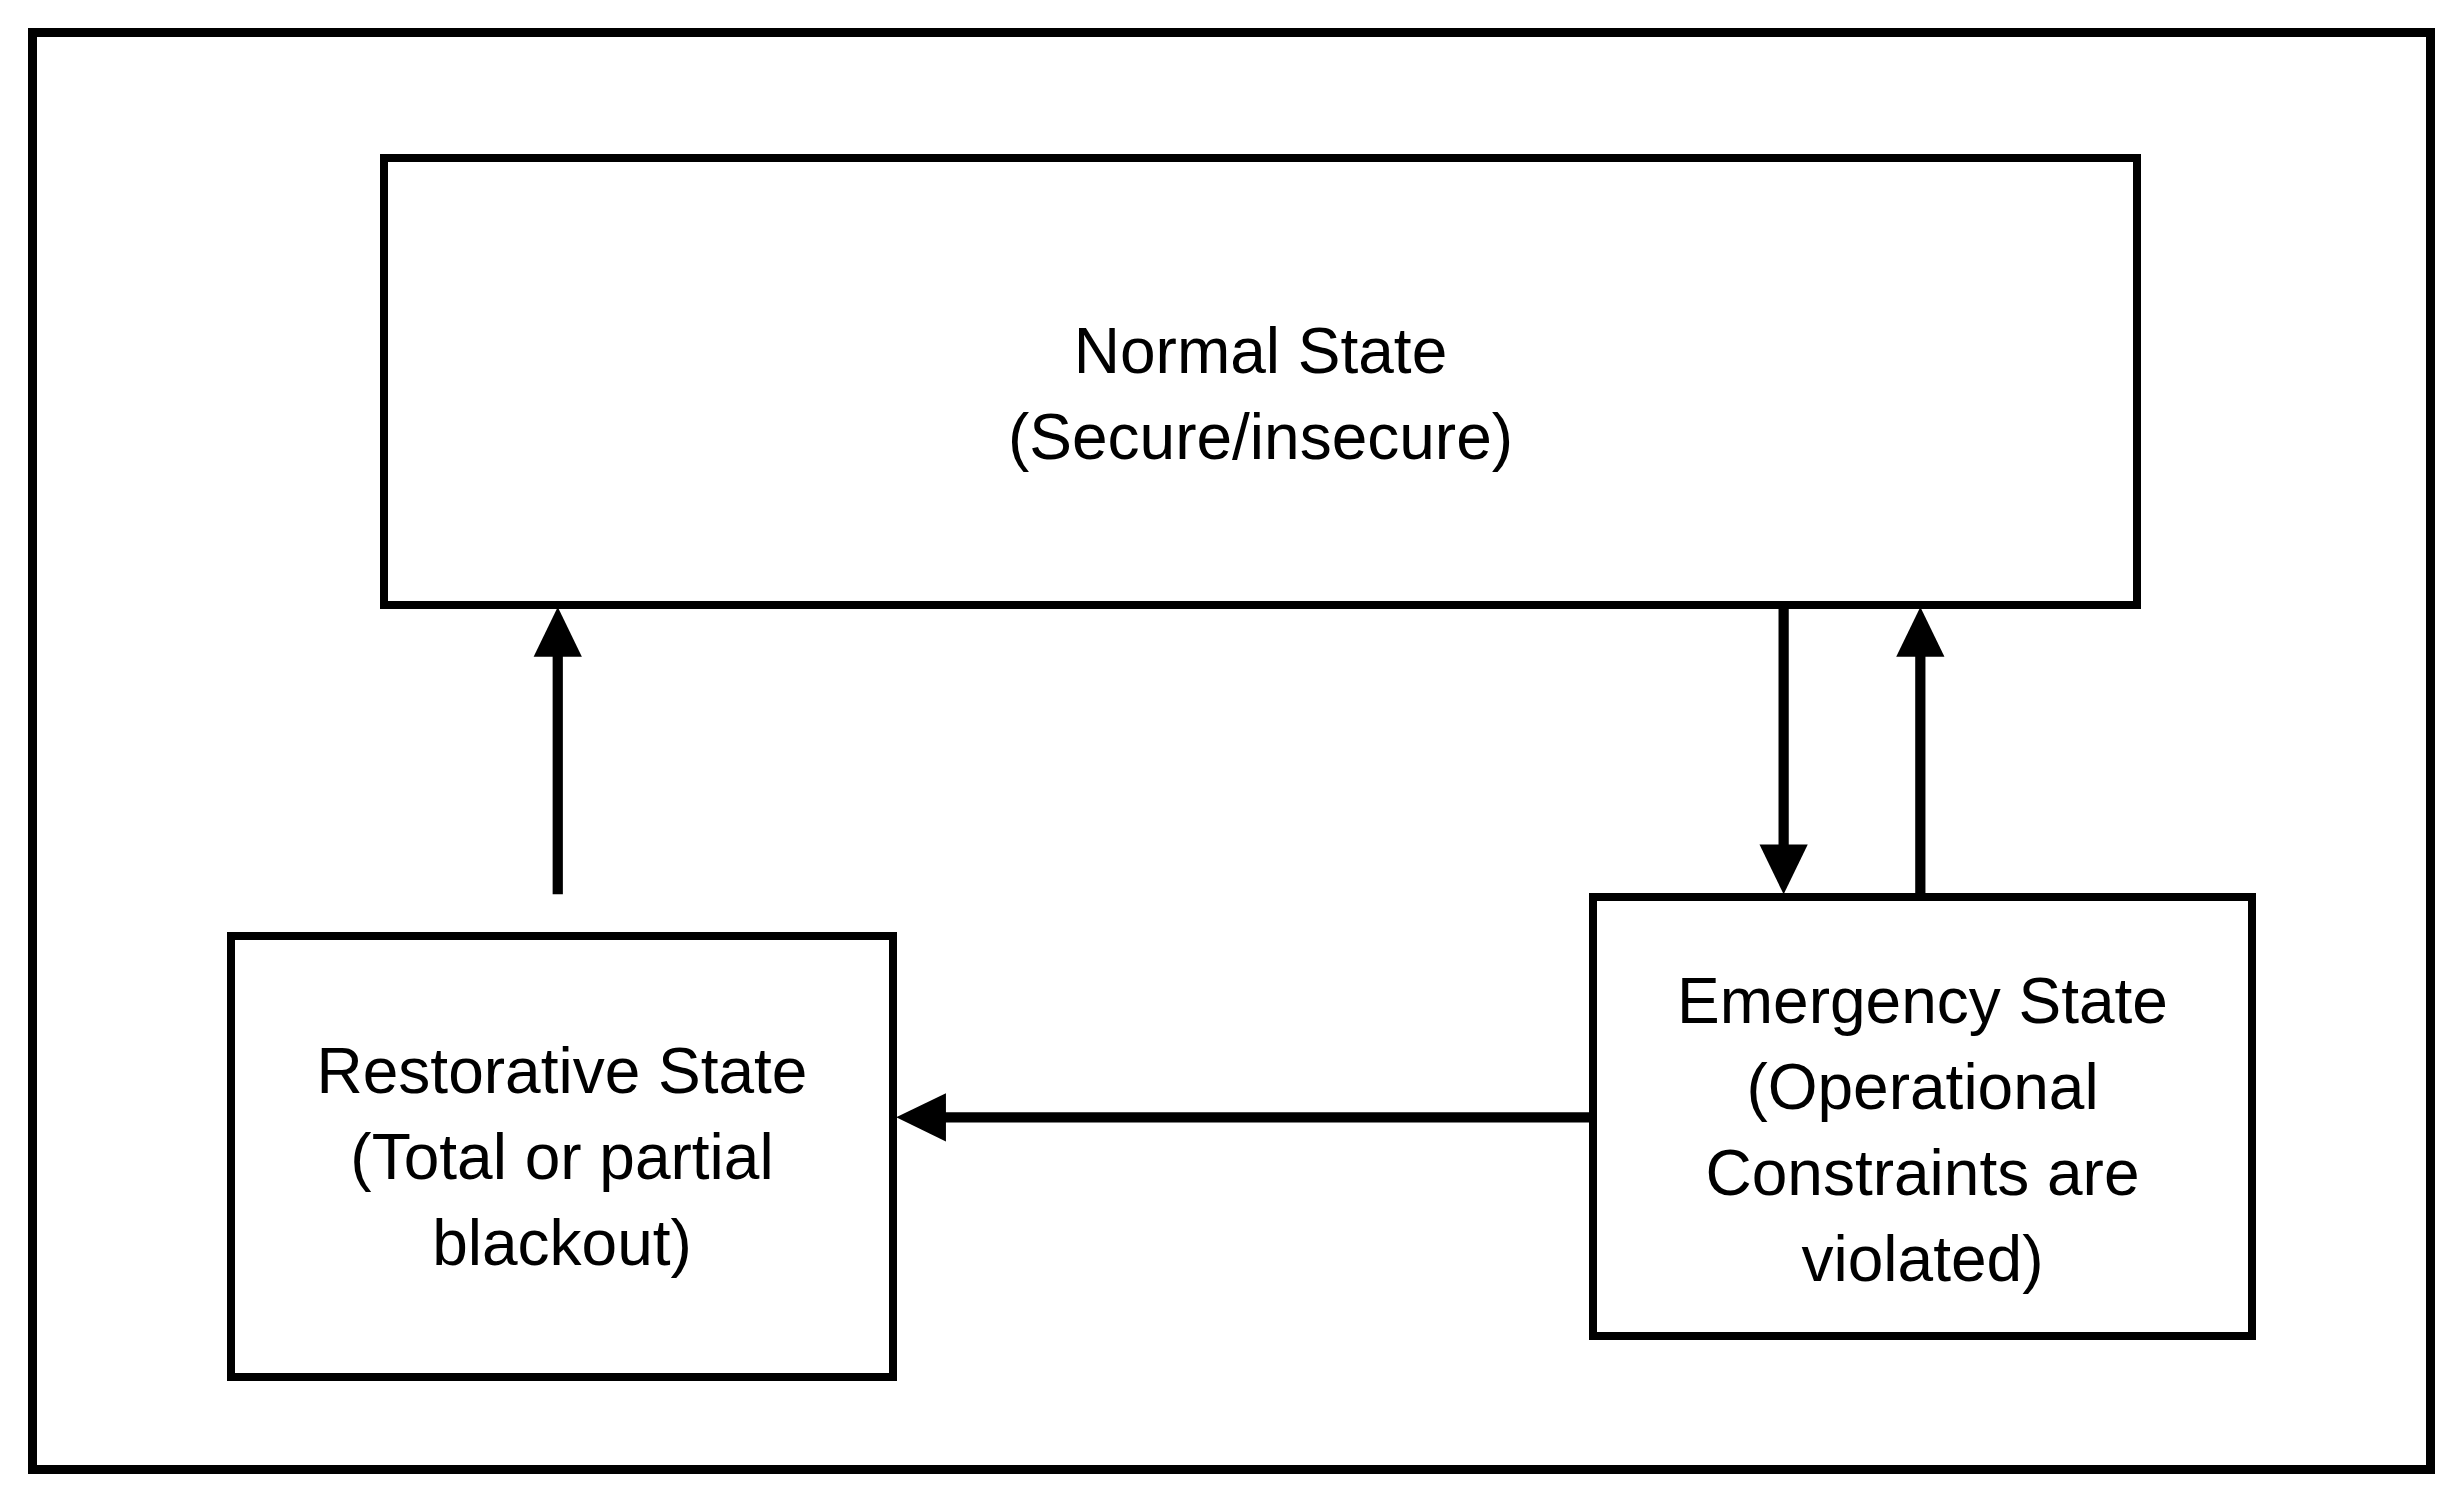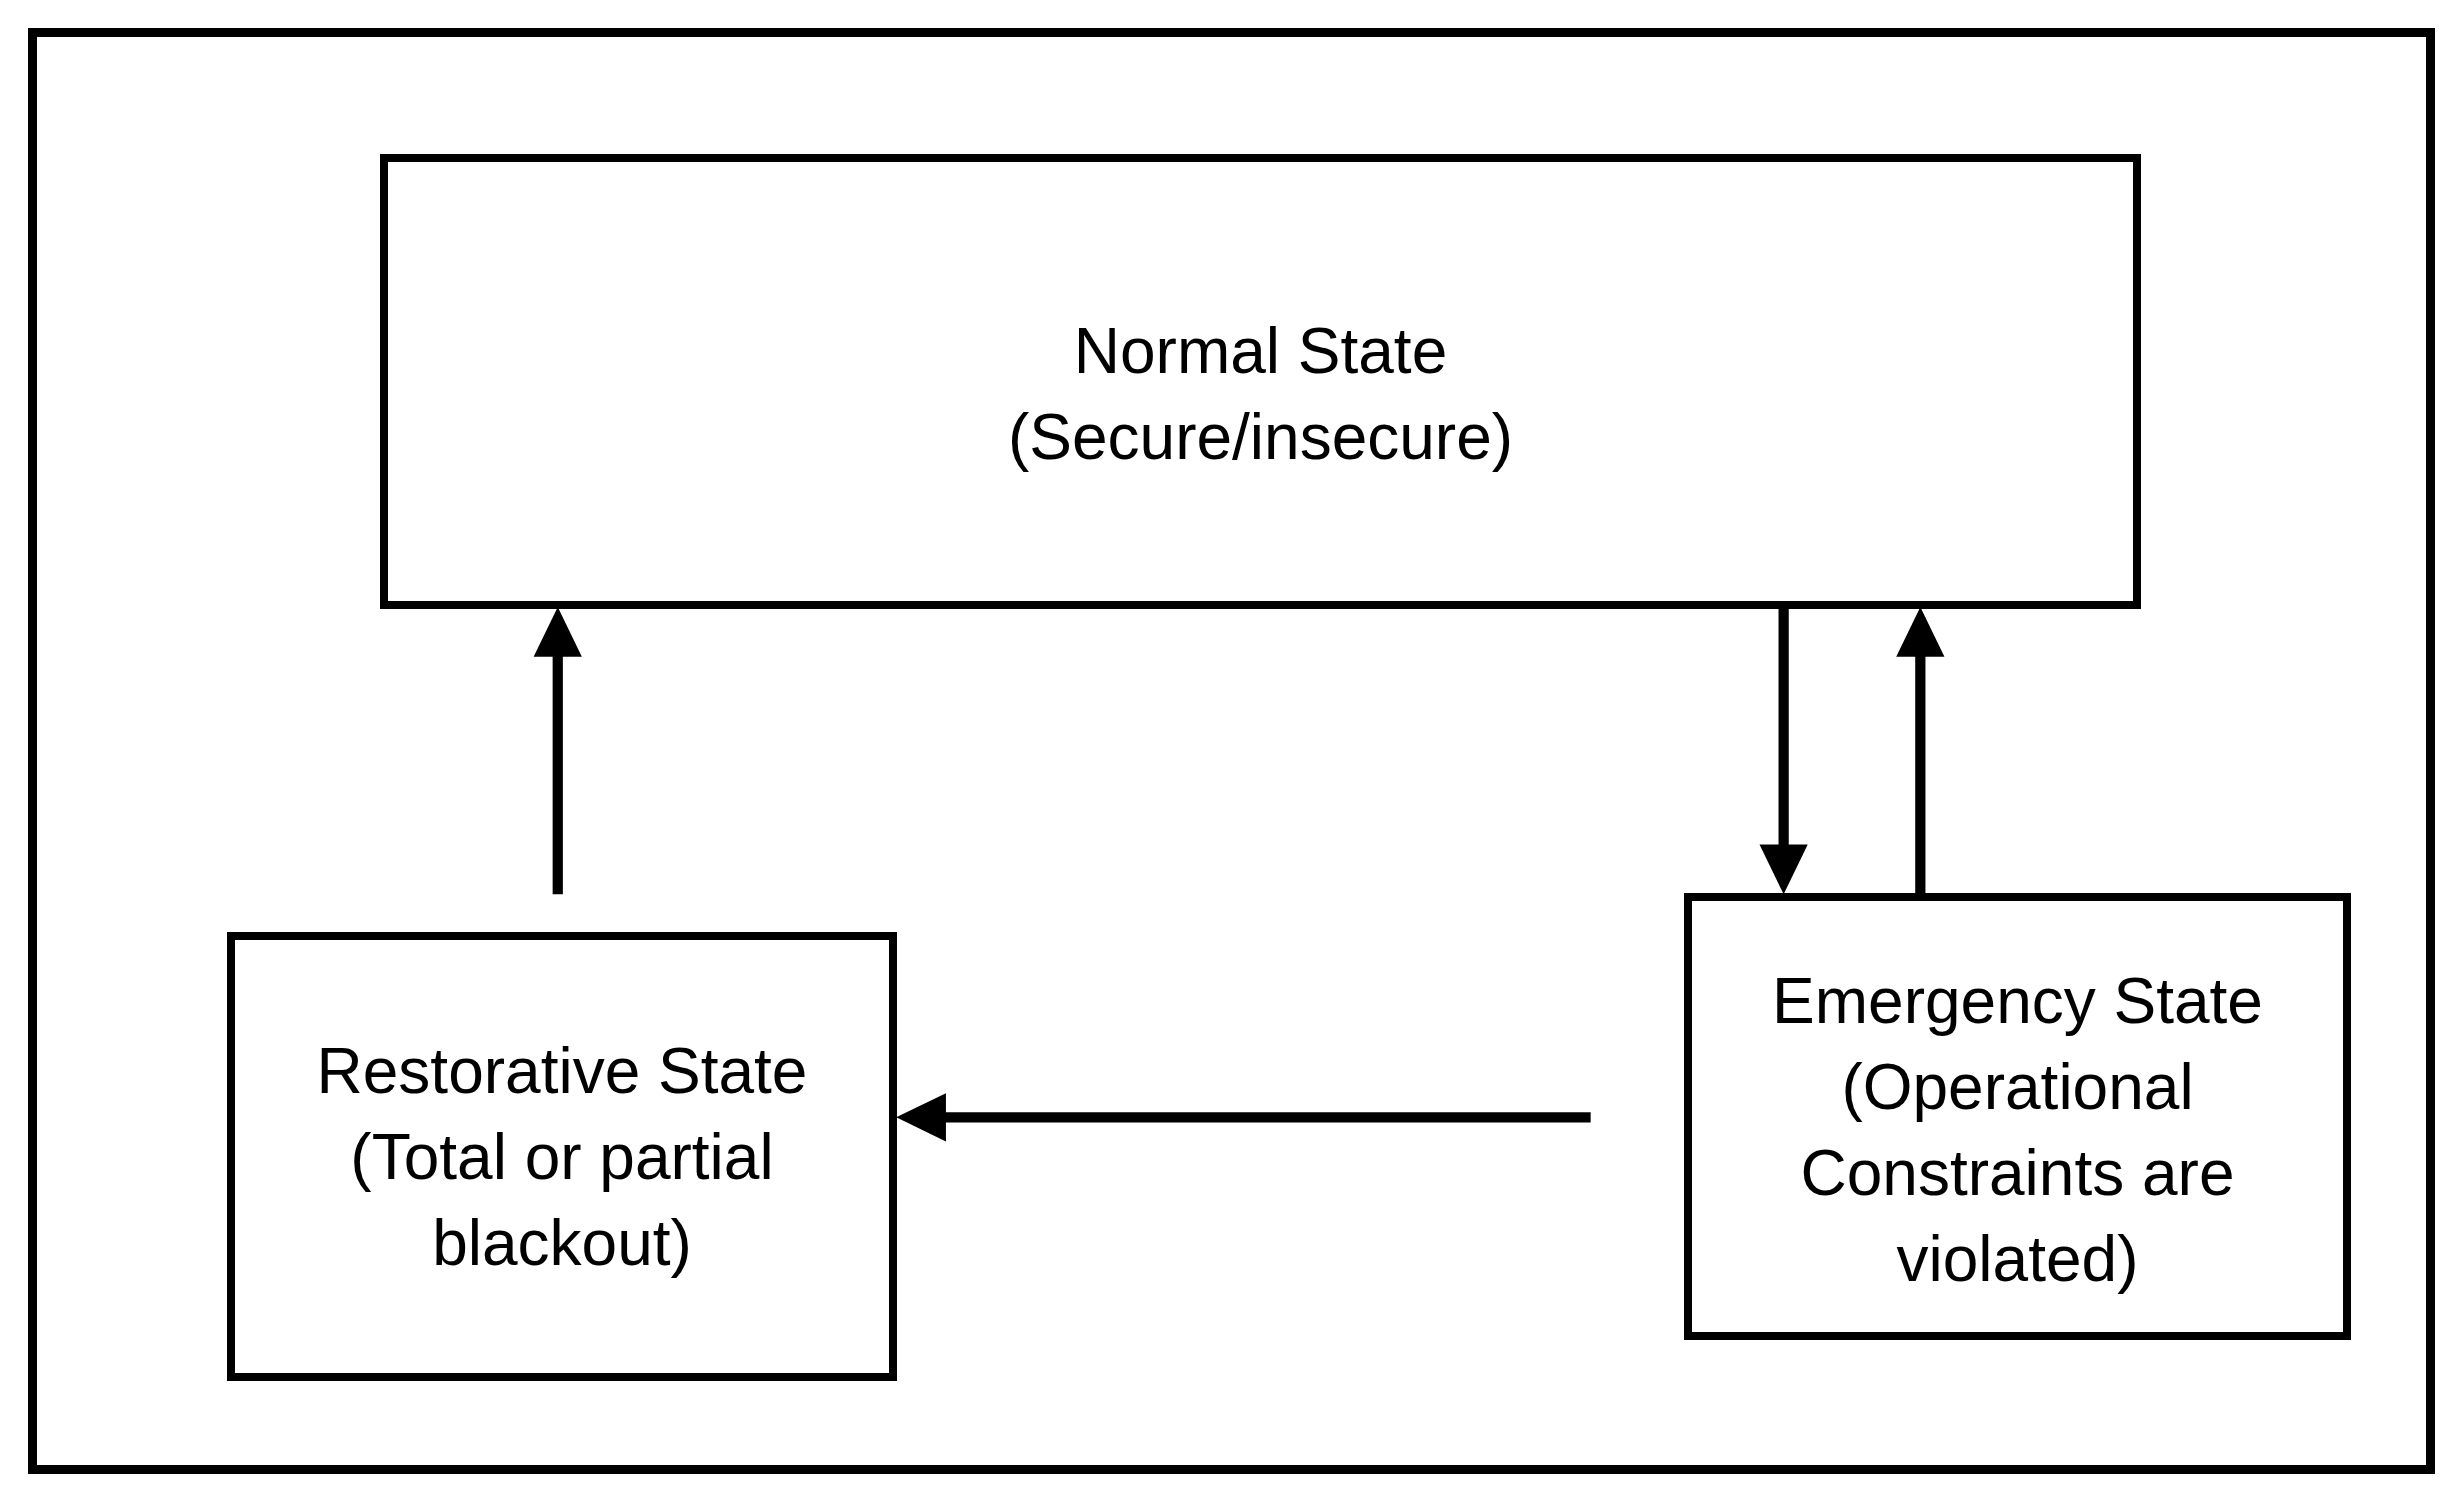--- a/index.html
+++ b/index.html
@@ -51,21 +51,21 @@
     padding-top: 25px;
   }
   .node-restorative {
     left: 227px;
     top: 893px;
     width: 670px;
     height: 449px;
     margin-top: 39px;
   }
   .node-emergency {
-    left: 1684px;
+    left: 1589px;
     top: 893px;
     width: 667px;
     height: 447px;
     padding-top: 26px;
   }
   .arrows-layer {
     position: absolute;
     left: 0;
     top: 0;
     width: 2462px;

